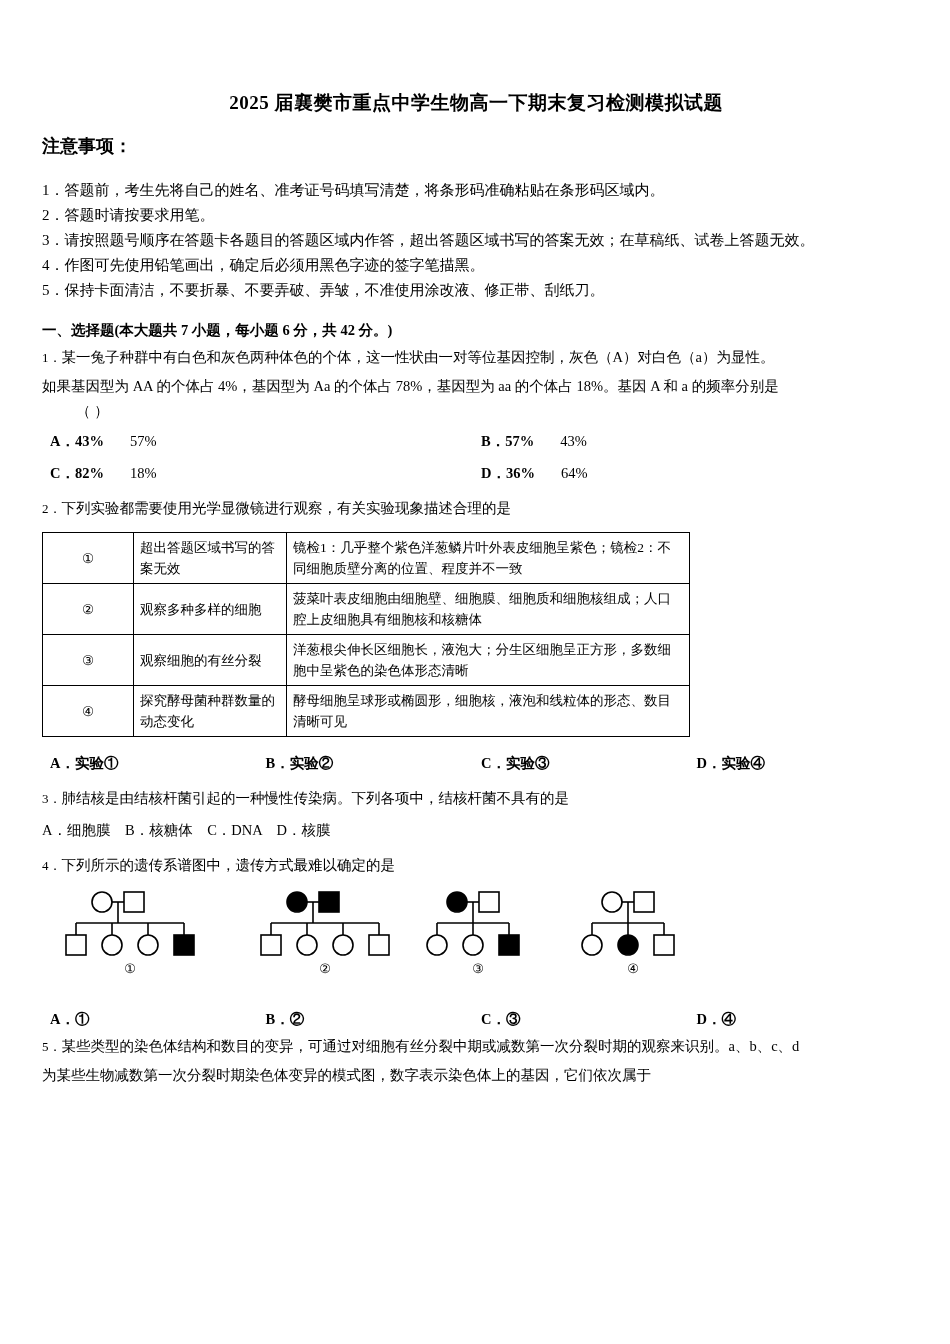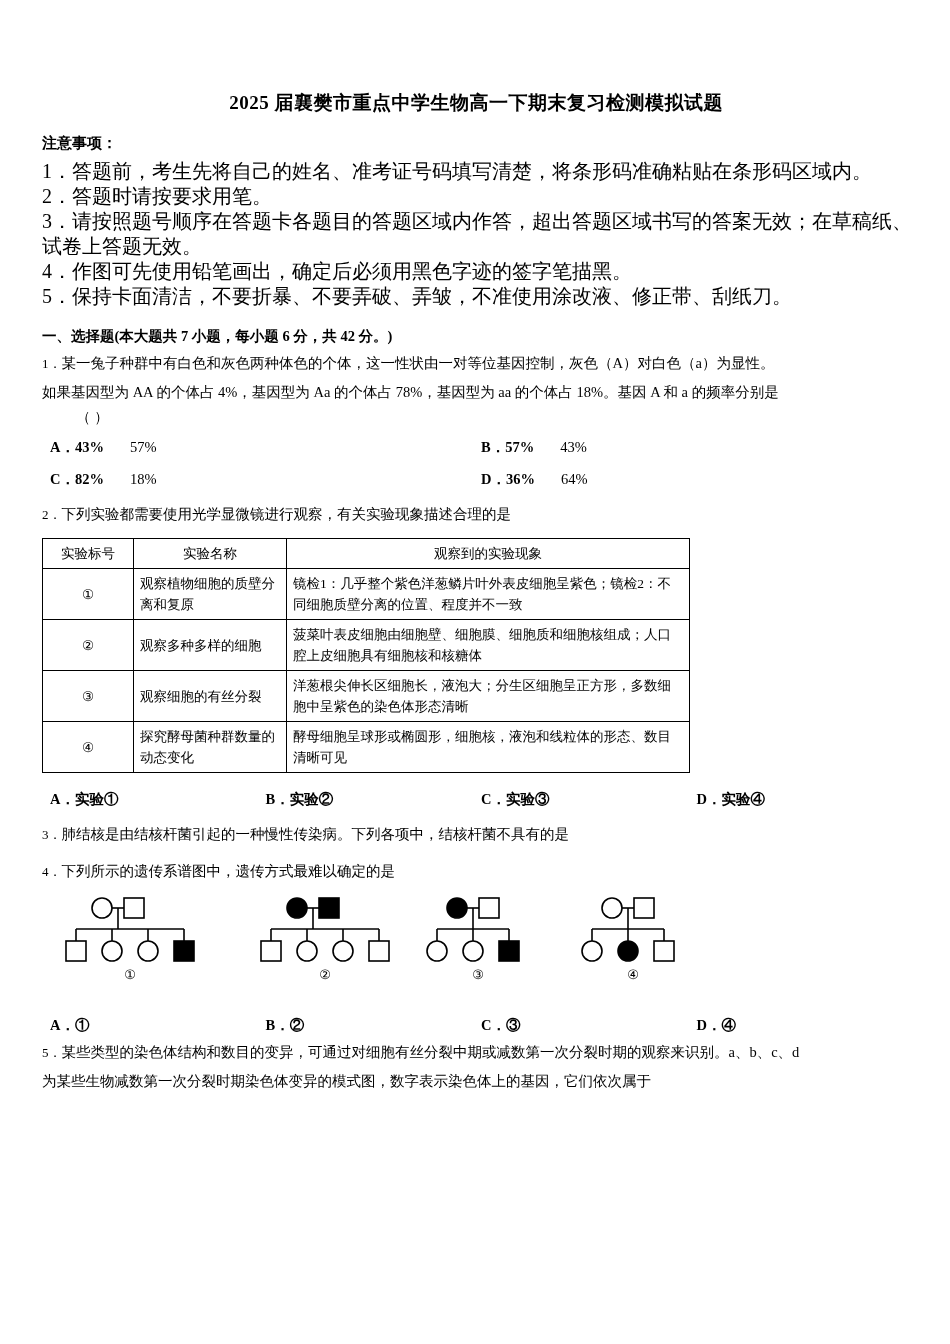--- a/index.html
+++ b/index.html
@@ -30,26 +30,26 @@
   }
   .doc-title {
     text-align: center;
     font-size: 19px;
     font-weight: bold;
     font-family: "Liberation Serif", "DejaVu Serif", serif;
     margin: 0 0 18px 0;
     letter-spacing: 0.5px;
   }
   .notice-head {
+    font-size: 18px;
+    font-weight: bold;
+    margin: 0 0 20px 2px;
+  }
+  .notice-line {
     font-size: 15px;
-    font-weight: bold;
-    margin: 0 0 6px 2px;
-  }
-  .notice-line {
-    font-size: 20px;
     line-height: 25px;
     margin: 0 0 0 2px;
   }
   .section-head {
     font-size: 14.5px;
     font-weight: bold;
     margin: 18px 0 4px 2px;
   }
   .q-line {
     font-size: 14.5px;
@@ -168,28 +168,23 @@
         <b>D．</b><b>36%</b><span class="gap"></span><span>64%</span>
       </div>
     </div>
 
     <div class="q-line" style="margin-top:10px;">
       <span class="q-num">2．</span><span>下列实验都需要使用光学显微镜进行观察，有关实验现象描述合理的是</span>
     </div>
 
     <table class="exp-table">
       <tbody>
-          <tr>
-        <th class="col-a">实验标号</th>
-        <th class="col-b">实验名称</th>
-        <th class="col-c">观察到的实验现象</th>
-      </tr>
       <tr>
         <td class="col-a cell-center">①</td>
-        <td class="col-b">观察植物细胞的质壁分离和复原</td>
+        <td class="col-b">超出答题区域书写的答案无效</td>
         <td class="col-c">镜检1：几乎整个紫色洋葱鳞片叶外表皮细胞呈紫色；镜检2：不同细胞质壁分离的位置、程度并不一致</td>
       </tr>
       <tr>
         <td class="col-a cell-center">②</td>
         <td class="col-b">观察多种多样的细胞</td>
         <td class="col-c">菠菜叶表皮细胞由细胞壁、细胞膜、细胞质和细胞核组成；人口腔上皮细胞具有细胞核和核糖体</td>
       </tr>
       <tr>
         <td class="col-a cell-center">③</td>
         <td class="col-b">观察细胞的有丝分裂</td>
@@ -214,20 +209,21 @@
         <b>C．</b><b>实验③</b>
       </div>
       <div class="opt">
         <b>D．</b><b>实验④</b>
       </div>
     </div>
 
     <div class="q-line" style="margin-top:10px;">
       <span class="q-num">3．</span><span>肺结核是由结核杆菌引起的一种慢性传染病。下列各项中，结核杆菌不具有的是</span>
     </div>
+    <div class="opts-inline">A．细胞膜　B．核糖体　C．DNA　D．核膜</div>
 
     <div class="q-line" style="margin-top:10px;">
       <span class="q-num">4．</span><span>下列所示的遗传系谱图中，遗传方式最难以确定的是</span>
     </div>
 
     <div class="pedigree-area">
 
       <div class="ped" style="left:20px;">
         <svg width="160" height="92" viewBox="0 0 160 92">
 

